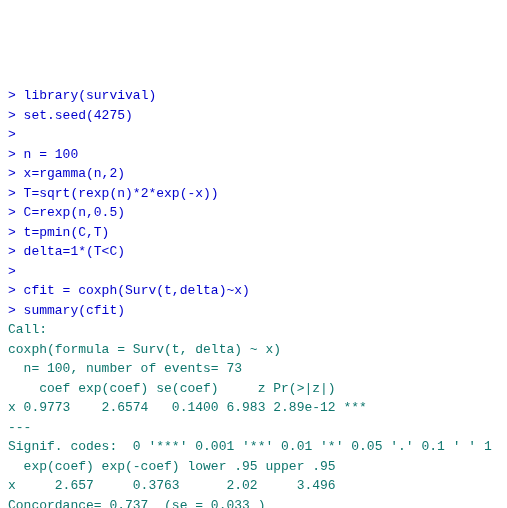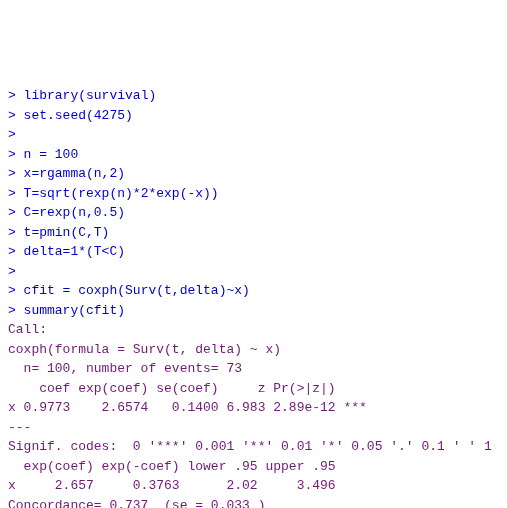--- a/index.html
+++ b/index.html
@@ -16,21 +16,21 @@
       white-space: pre;
       color: #000000;
     }
     .prompt {
       color: #0000cc;
     }
     .input {
       color: #0000cc;
     }
     .output {
-      color: #701a75;
+      color: #0f766e;
     }
     .line {
       display: block;
     }
   </style>
 </head>
 <body>
 
 
 

